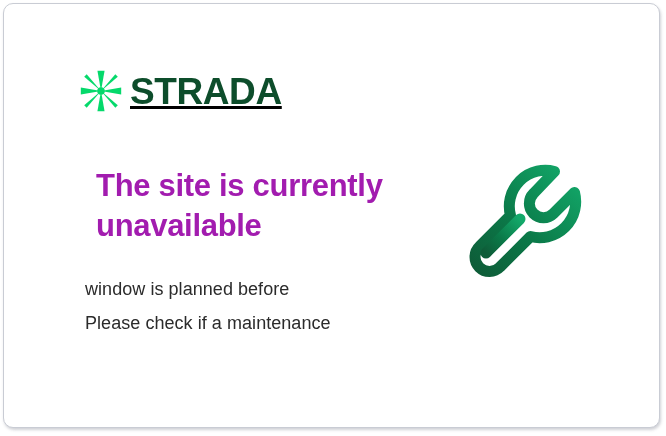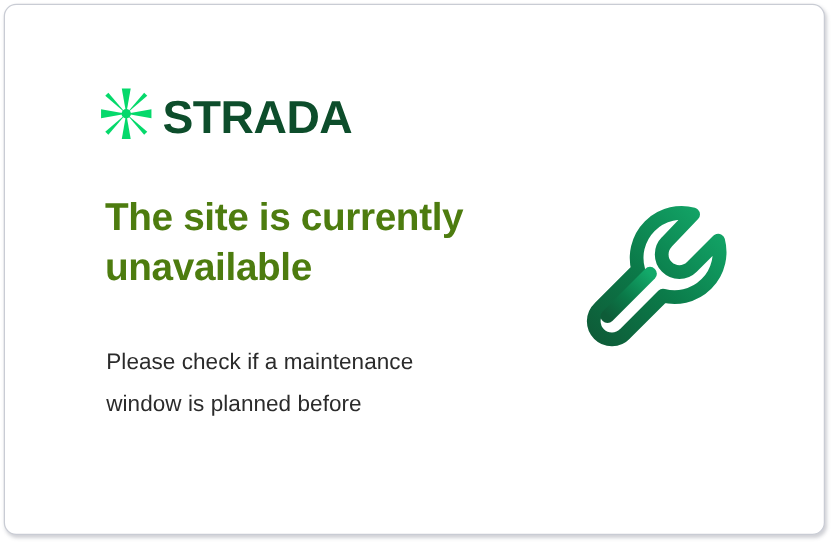--- a/index.html
+++ b/index.html
@@ -27,22 +27,23 @@
     box-shadow: 1px 2px 3px rgba(100, 104, 118, 0.30);
     overflow: hidden;
   }
 
   
   .brand {
     position: absolute;
     left: 76px;
     top: 66px;
     display: flex;
-    align-items: flex-end;
+    align-items: center;
     gap: 8px;
+    text-decoration: underline;
   }
   .brand-mark {
     width: 42px;
     height: 42px;
     display: block;
     flex: 0 0 auto;
   }
   .brand-word {
     font-family: "Liberation Sans", sans-serif;
     font-size: 37px;
@@ -52,27 +53,27 @@
     color: #0d4d2b;
     white-space: nowrap;
   }
 
   
   .headline {
     position: absolute;
     left: 80px;
     top: 150px;
     width: 350px;
-    margin: 0;
+    margin: 12px;
     font-family: "Liberation Sans", sans-serif;
     font-size: 31px;
     font-weight: bold;
     line-height: 40px;
     letter-spacing: -0.3px;
-    color: #4d7c0f;
+    color: #a21caf;
   }
 
   
   .body-copy {
     position: absolute;
     left: 81px;
     top: 268px;
     width: 320px;
     margin: 0;
     font-family: "Liberation Sans", sans-serif;
@@ -122,22 +123,22 @@
           <circle cx="50" cy="50" r="9"></circle>
         </g>
       </svg>
     </span>
     <span class="brand-word">STRADA</span>
   </div>
 
   <h1 class="headline">The site is currently unavailable</h1>
 
   <p class="body-copy">
+    <span class="line">window is planned before</span>
     <span class="line">Please check if a maintenance</span>
-    <span class="line">window is planned before</span>
   </p>
 
   <div class="wrench-illustration">
     <svg viewBox="0 0 160 160" xmlns="http://www.w3.org/2000/svg" aria-hidden="true">
       <defs>
         <linearGradient id="wrenchGrad" x1="0" y1="1" x2="1" y2="0">
           <stop offset="0%" stop-color="#0e5c38"></stop>
           <stop offset="45%" stop-color="#0b7a49"></stop>
           <stop offset="100%" stop-color="#13a96a"></stop>
         </linearGradient>

